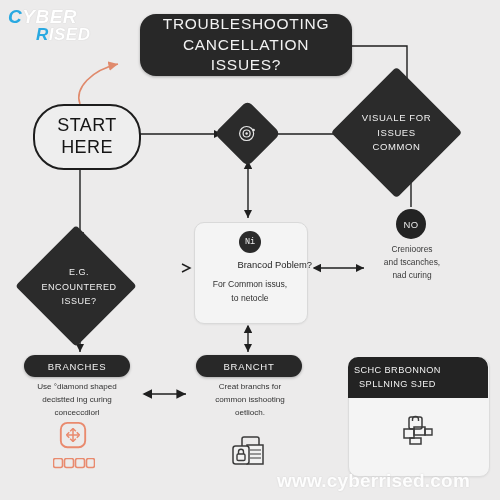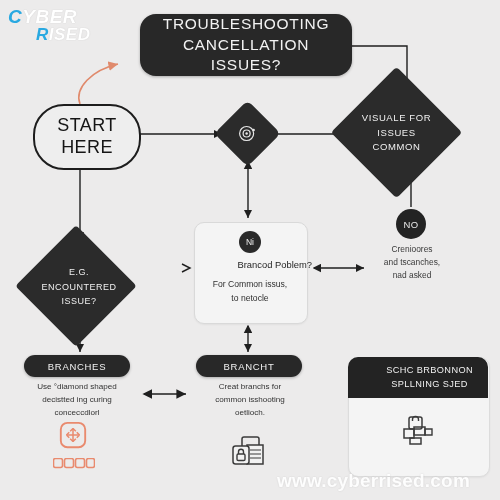--- a/index.html
+++ b/index.html
@@ -166,20 +166,21 @@
   }
   .ni-badge {
     position: absolute;
     left: 239px; top: 231px;
     width: 22px; height: 22px;
     border-radius: 50%;
     background: #2a2a2a;
     color: #eee;
     display: flex; align-items: center; justify-content: center;
     font-size: 8.5px;
+    font-family: Liberation Mono, monospace;
   }
   .card-center-title {
     position: absolute;
     left: 194px; top: 259px; width: 112px;
     text-align: right;
     font-size: 9.4px;
     color: #1f1f1f;
     padding-left: 6px;
   }
   .card-center-body {
@@ -215,27 +216,27 @@
     overflow: hidden;
     box-shadow: 0 1px 2px rgba(0,0,0,.05);
   }
   .panel-right-head {
     position: absolute;
     left: 348px; top: 357px;
     width: 140px; height: 41px;
     background: #232323;
     border-radius: 10px 10px 0 0;
     color: #f0f0f0;
-    display: flex; align-items: center; justify-content: flex-end;
+    display: flex; align-items: center; justify-content: flex-start;
     text-align: center;
     font-size: 9.2px;
     line-height: 1.5;
     letter-spacing: .4px;
     box-sizing: border-box;
-    padding: 0 15px;
+    padding: 0 6px;
   }
   .panel-right-caption {
     position: absolute;
     left: 348px; top: 452px; width: 140px;
     text-align: center; font-size: 8.2px; color: #2b2b2b; letter-spacing: .4px;
   }
 
   .icon-box { position: absolute; }
 
   .watermark {
@@ -337,21 +338,21 @@
       <div>COMMON</div>
     </div>
   </div>
 
   <div class="no-badge">
     <span>NO</span>
   </div>
   <div class="no-caption">
     <div>Crenioores</div>
     <div>and tscanches,</div>
-    <div>nad asked</div>
+    <div>nad curing</div>
   </div>
 
   <div class="card-center"></div>
   <div class="ni-badge">
     <span>Ni</span>
   </div>
   <div class="card-center-title">Brancod Poblem?</div>
   <div class="card-center-body">
     <div>For Common issus,</div>
     <div>to netocle</div>

